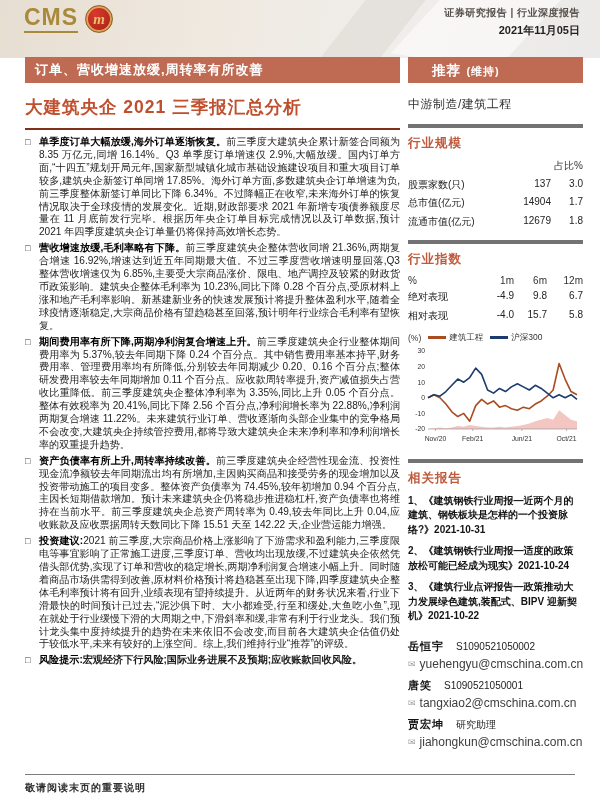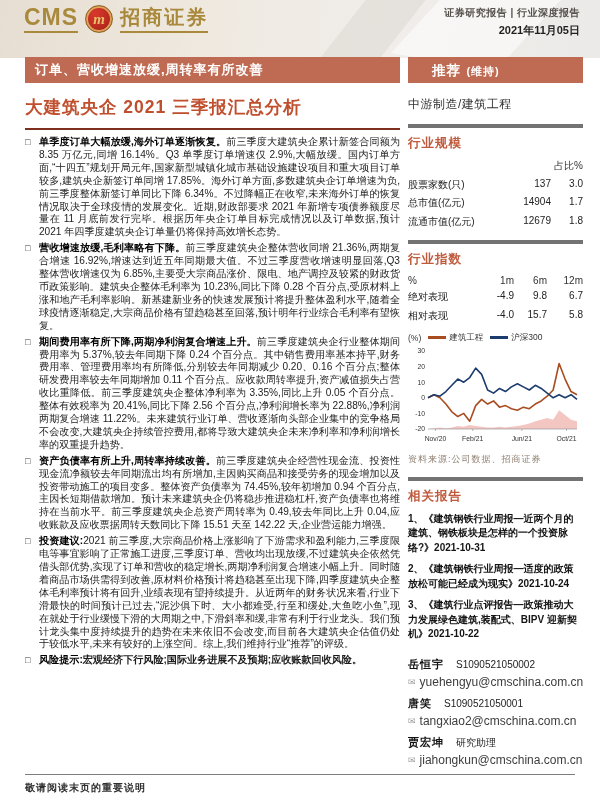--- a/index.html
+++ b/index.html
@@ -97,21 +97,20 @@
 
   svg text{font-family:"Liberation Sans","DejaVu Sans",sans-serif;}
 </style>
 </head>
 <body>
 
 <div class="topband">
   <div class="logo">
     <span class="cms-text">CMS</span>
     <span class="badge">m</span>
-    <span class="brand">招商证券</span>
   </div>
   <div class="head-right">
     <div class="rpt-type">证券研究报告 | 行业深度报告</div>
     <div class="rpt-date">2021年11月05日</div>
   </div>
 </div>
 
 <div class="leftcol">
   <div class="banner">订单、营收增速放缓,周转率有所改善</div>
   <h1 class="title">大建筑央企 2021 三季报汇总分析</h1>
@@ -204,21 +203,20 @@
         <text x="158.57" y="97" font-size="6.8" fill="#333" text-anchor="middle">Oct/21</text>
         <text x="17" y="9.3" font-size="6.8" fill="#333" text-anchor="end">30</text>
         <text x="17" y="24.900000000000002" font-size="6.8" fill="#333" text-anchor="end">20</text>
         <text x="17" y="40.5" font-size="6.8" fill="#333" text-anchor="end">10</text>
         <text x="17" y="56.099999999999994" font-size="6.8" fill="#333" text-anchor="end">0</text>
         <text x="17" y="71.7" font-size="6.8" fill="#333" text-anchor="end">-10</text>
         <text x="17" y="87.3" font-size="6.8" fill="#333" text-anchor="end">-20</text>
         <polyline points="20,53.8 25.96,50.68 31.92,53.8 37.879999999999995,60.04 43.84,67.84 49.8,72.52 55.76,69.4 61.72,77.2 67.68,61.6 73.64,55.36 79.6,60.04 85.56,56.92 91.52,63.16 97.48,61.6 103.44,64.72 109.4,66.28 115.36,63.16 121.32,64.72 127.28,60.04 133.24,56.92 139.2,52.24 145.16,46 151.12,19.48 157.08,35.08 163.04,47.56 169,50.68" fill="none" stroke="#a94d21" stroke-width="1.6" stroke-linejoin="round"></polyline>
         <polyline points="20,53.8 25.96,50.68 31.92,52.24 37.879999999999995,47.56 43.84,41.32 49.8,35.08 55.76,38.2 61.72,33.519999999999996 67.68,24.16 73.64,30.4 79.6,46 85.56,49.12 91.52,44.44 97.48,47.56 103.44,42.88 109.4,39.76 115.36,42.88 121.32,46 127.28,41.32 133.24,44.44 139.2,49.12 145.16,53.8 151.12,50.68 157.08,53.8 163.04,50.68 169,55.36" fill="none" stroke="#1c3c6e" stroke-width="1.6" stroke-linejoin="round"></polyline>
       </svg>
-    <div class="chart-src">资料来源:公司数据、招商证券</div>
   </div>
 
   <div class="section">
     <div class="sec-head">相关报告</div>
     <div class="report-item">1、《建筑钢铁行业周报—近两个月的建筑、钢铁板块是怎样的一个投资脉络?》2021-10-31</div>
     <div class="report-item">2、《建筑钢铁行业周报—适度的政策放松可能已经成为现实》2021-10-24</div>
     <div class="report-item">3、《建筑行业点评报告—政策推动大力发展绿色建筑,装配式、BIPV 迎新契机》2021-10-22</div>
   </div>
 
   <div class="analysts">

